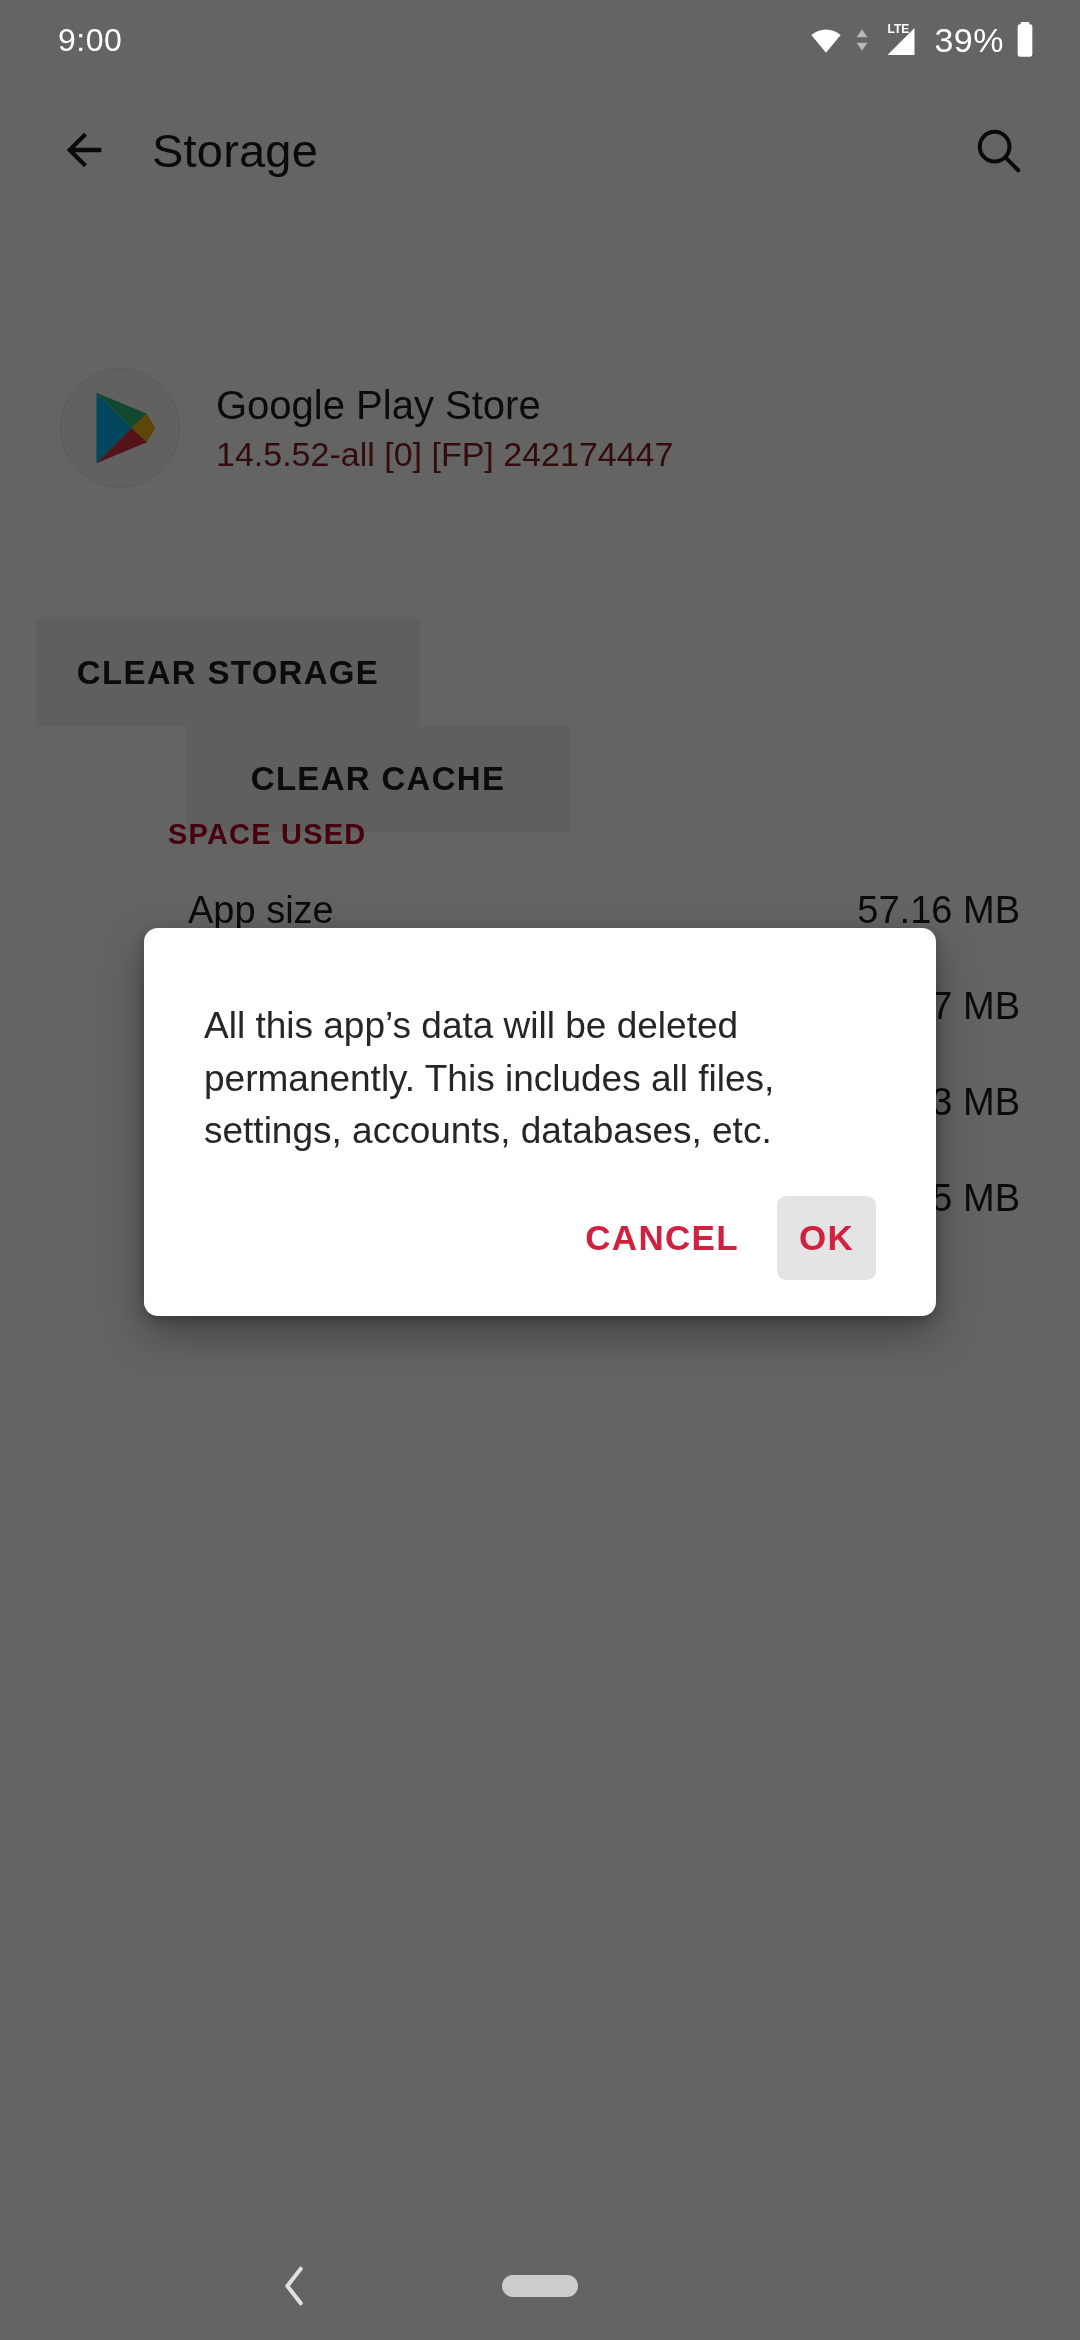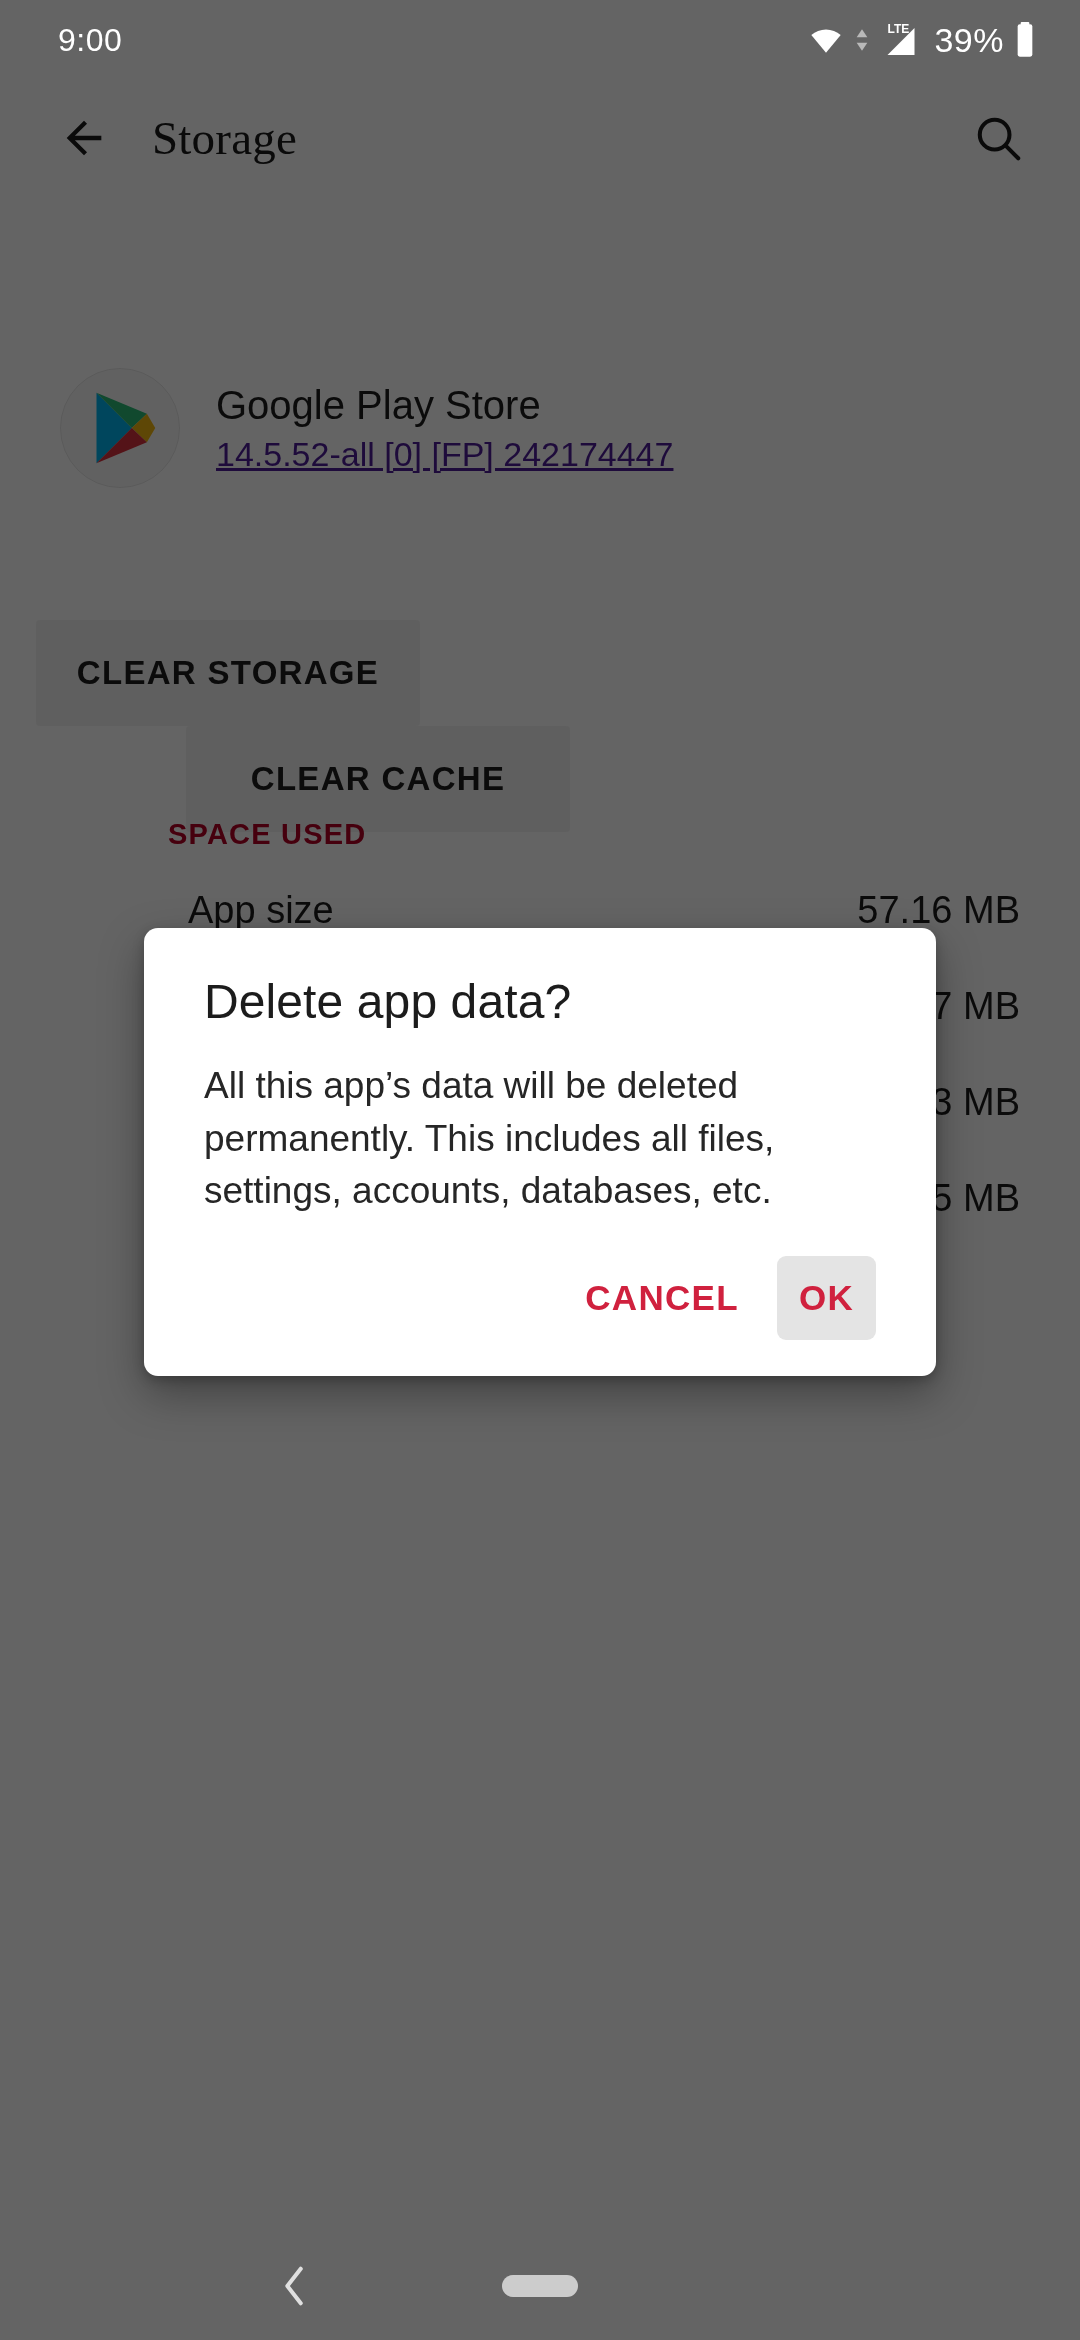--- a/index.html
+++ b/index.html
@@ -29,24 +29,23 @@
     z-index:60;
     color:#ffffff;
   }
   #status-clock { font-size:32px; letter-spacing:.5px; }
   #status-right { display:flex; align-items:center; gap:10px; }
   .sb-icon { display:block; }
   #battery-pct { font-size:34px; letter-spacing:.5px; margin-left:2px; }
 
   
   #app-bar {
-    position:absolute; top:68px; left:0; width:1080px; height:140px;
+    position:absolute; top:80px; left:0; width:1080px; height:140px;
     display:flex; align-items:center;
     padding:0 38px 0 40px;
-    font-family:Liberation Serif, serif;
   }
   #back-button {
     width:88px; height:88px; display:flex; align-items:center; justify-content:center;
     flex:0 0 auto;
   }
   #page-title {
     font-size:47px; color:#1b1b1b; margin-left:24px; flex:1 1 auto;
     letter-spacing:.2px;
   }
   #search-button {
@@ -60,21 +59,21 @@
     display:flex; align-items:center; padding:0 60px;
   }
   #app-icon-wrap {
     width:120px; height:120px; border-radius:50%;
     background:#f3f3f3; border:1px solid #e2e2e2;
     display:flex; align-items:center; justify-content:center;
     flex:0 0 auto;
   }
   #app-meta { margin-left:36px; }
   #app-name { font-size:40px; color:#1d1d1d; line-height:1.25; }
-  #app-version { font-size:34px; color:#4c1d95; line-height:1.3; margin-top:2px;text-decoration:underline; }
+  #app-version { font-size:34px; color:#7f1d1d; line-height:1.3; margin-top:2px; }
 
   
   #action-row {
     position:absolute; top:620px; left:0; width:1080px;
     display:flex; padding:0 186px 0 186px; justify-content:space-between;flex-direction:column;
   }
   .action-btn {
     width:384px; height:106px;
     background:#eeeeee; border:none; border-radius:4px;
     font-family:"Liberation Sans", sans-serif;
@@ -239,21 +238,20 @@
     </svg>
     <span id="battery-pct">39%</span>
     <svg class="sb-icon" width="22" height="40" viewBox="0 0 12 24">
       <rect x="3.4" y="1.2" width="5.2" height="2" rx="0.6" fill="#ffffff"></rect>
       <rect x="1.6" y="2.6" width="8.8" height="19.4" rx="1.3" fill="#ffffff"></rect>
     </svg>
   </div>
 </div>
 
 <div id="dialog">
-  <div id="dialog-title">Delete app data?</div>
   <div id="dialog-message">All this app’s data will be deleted permanently. This includes all files, settings, accounts, databases, etc.</div>
   <div id="dialog-actions">
     <button id="cancel-button">CANCEL</button>
     <button id="ok-button">OK</button>
   </div>
 </div>
 
 <div id="nav-bar">
   <div id="nav-back">
     <svg width="36" height="46" viewBox="0 0 14 24">

